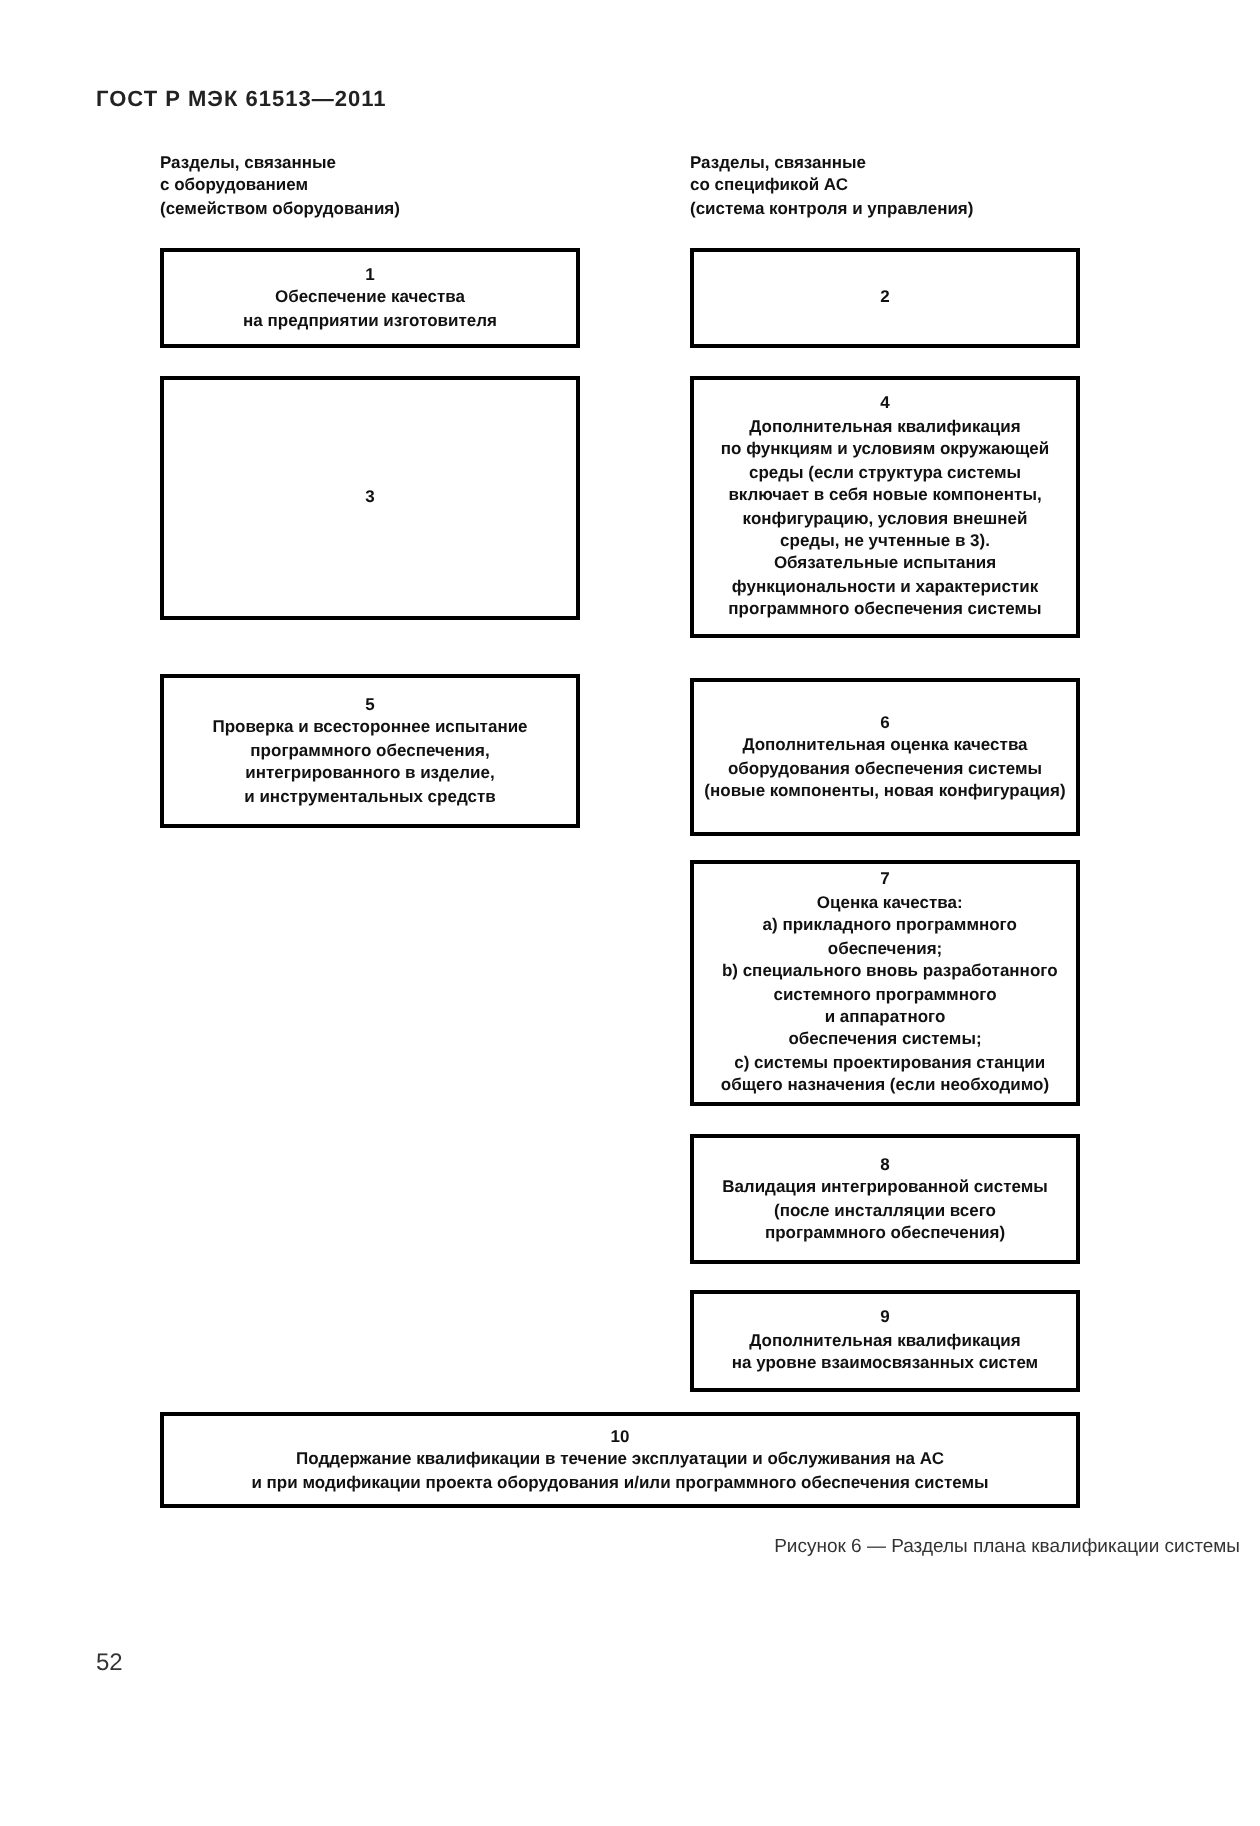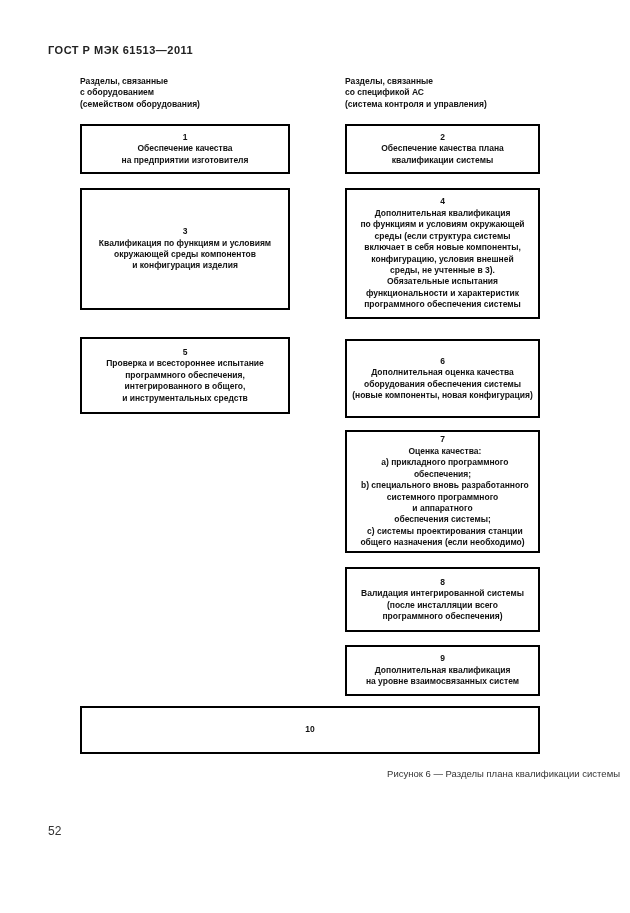--- a/index.html
+++ b/index.html
@@ -61,49 +61,44 @@
 (система контроля и управления)</div>
 
   <div class="box b1">
     <span class="num">1</span>
     <span class="txt">Обеспечение качества
 на предприятии изготовителя</span>
   </div>
 
   <div class="box b2">
     <span class="num">2</span>
-    <span class="txt">Обеспечение качества плана
-квалификации системы</span>
   </div>
 
   <div class="box b3">
     <span class="num">3</span>
-    <span class="txt">Квалификация по функциям и условиям
-окружающей среды компонентов
-и конфигурация изделия</span>
   </div>
 
   <div class="box b4">
     <span class="num">4</span>
     <span class="txt">Дополнительная квалификация
 по функциям и условиям окружающей
 среды (если структура системы
 включает в себя новые компоненты,
 конфигурацию, условия внешней
 среды, не учтенные в 3).
 Обязательные испытания
 функциональности и характеристик
 программного обеспечения системы</span>
   </div>
 
   <div class="box b5">
     <span class="num">5</span>
     <span class="txt">Проверка и всестороннее испытание
 программного обеспечения,
-интегрированного в общего,
+интегрированного в изделие,
 и инструментальных средств</span>
   </div>
 
   <div class="box b6">
     <span class="num">6</span>
     <span class="txt">Дополнительная оценка качества
 оборудования обеспечения системы
 (новые компоненты, новая конфигурация)</span>
   </div>
 
@@ -128,19 +123,21 @@
   </div>
 
   <div class="box b9">
     <span class="num">9</span>
     <span class="txt">Дополнительная квалификация
 на уровне взаимосвязанных систем</span>
   </div>
 
   <div class="box b10">
     <span class="num">10</span>
+    <span class="txt">Поддержание квалификации в течение эксплуатации и обслуживания на АС
+и при модификации проекта оборудования и/или программного обеспечения системы</span>
   </div>
 
   <div class="caption">Рисунок 6 — Разделы плана квалификации системы</div>
 
   <div class="page-number">52</div>
 
 </div>
 
 </body></html>

